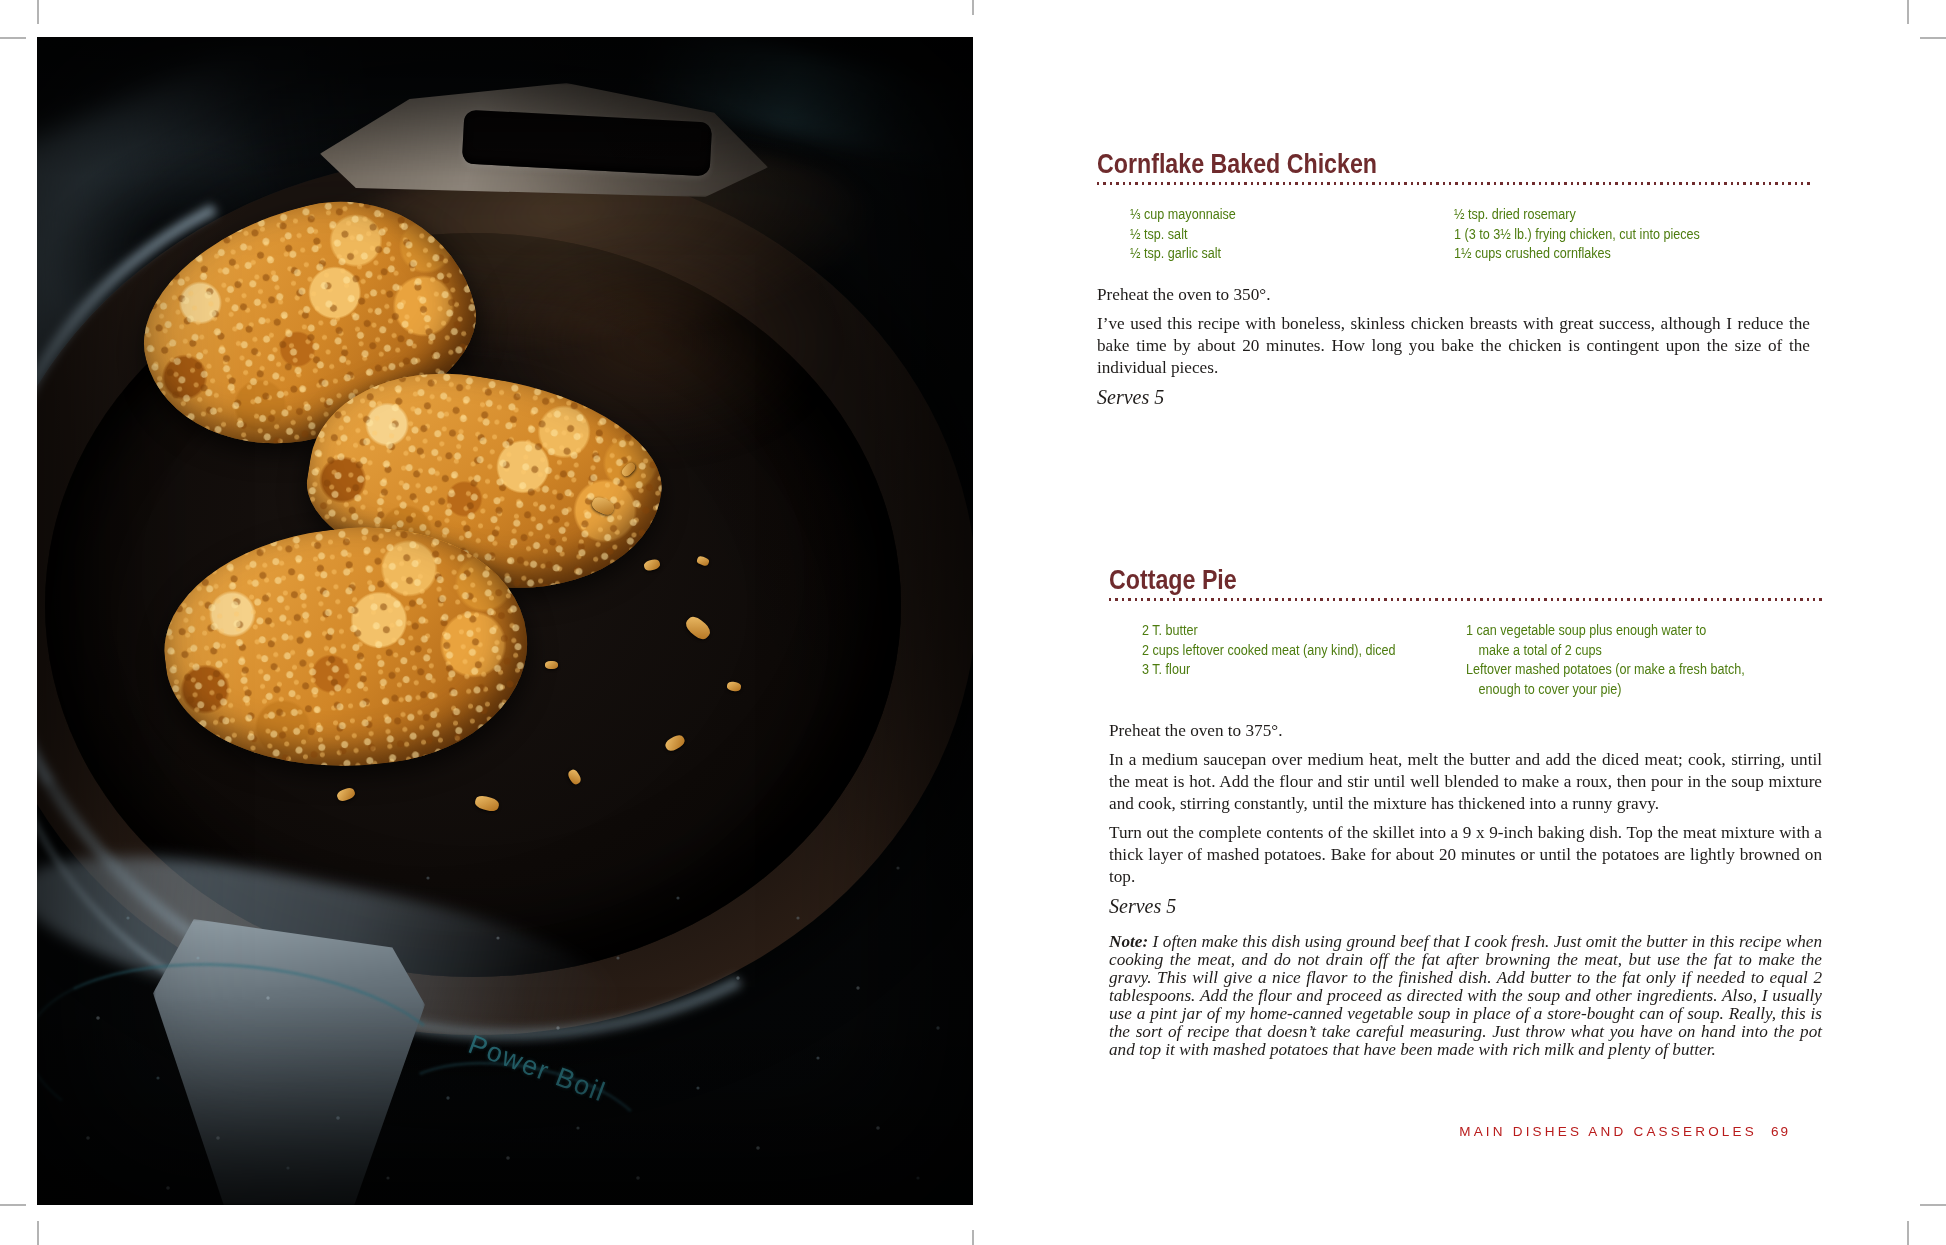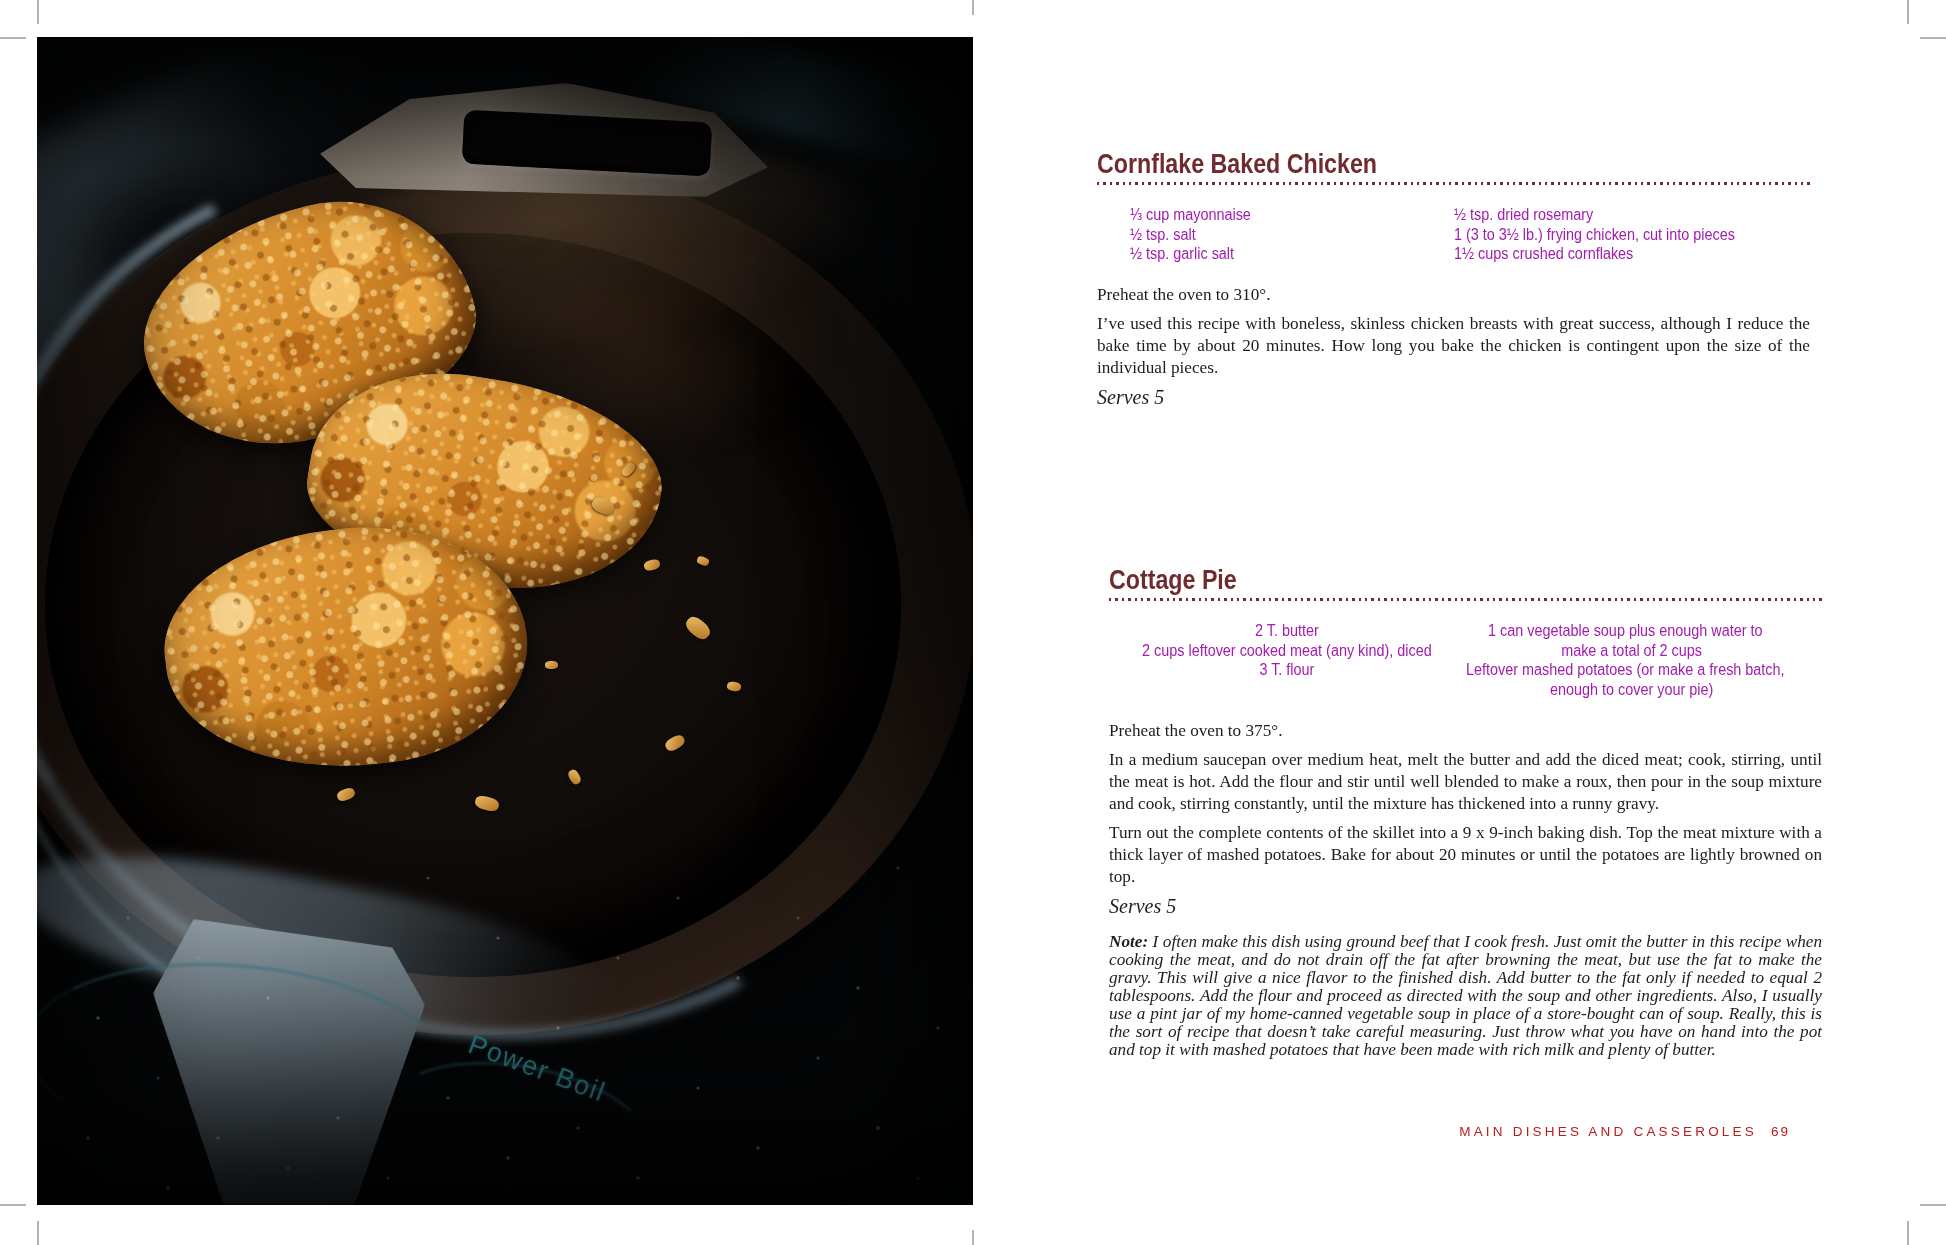--- a/index.html
+++ b/index.html
@@ -118,23 +118,23 @@
                linear-gradient(180deg,rgba(0,0,0,.55),transparent 12%,transparent 82%,rgba(0,0,0,.4));}
 
   
   .textcol{position:absolute;left:1097px;top:0;width:713px;height:1245px;color:#1f1c1a;}
   .rtitle{margin:0;font-family:"Liberation Sans",sans-serif;font-weight:bold;font-size:27px;line-height:28px;
     color:#6f2b2d;transform:scaleX(.86);transform-origin:0 50%;letter-spacing:0;}
   .sec1 .rtitle{margin-top:150px;}
   .rule{margin-top:4px;height:3px;
     background:repeating-linear-gradient(90deg,#6f2b2d 0,#6f2b2d 2.5px,transparent 2.5px,transparent 6.4px);}
   .ingredients{position:relative;margin-top:20px;font-family:"Liberation Sans",sans-serif;
-    font-size:16px;line-height:19.5px;color:#a21caf;}
+    font-size:14px;line-height:19.5px;color:#4d7c0f;}
   .ing-3{height:60px;}
-  .ing-4{height:80px;text-align:center;}
+  .ing-4{height:80px;}
   .icol{position:absolute;top:0;transform:scaleX(.9);transform-origin:0 0;white-space:nowrap;}
   .icol1{left:33px;}
   .icol2{left:357px;}
   .ing.cont{text-indent:14px;}
   .body{margin:7px 0 0 0;font-size:17.2px;line-height:22px;text-align:justify;}
   .body.first{margin-top:19px;}
   .serves{margin:7px 0 0 0;font-style:italic;font-size:20px;line-height:22px;}
   .note{font-style:italic;margin-top:16px;line-height:18px;}
   .note-label{font-weight:bold;}
   .sec2{position:absolute;left:12px;top:566px;width:713px;}
@@ -206,21 +206,21 @@
           <div class="ing">⅓ cup mayonnaise</div>
           <div class="ing">½ tsp. salt</div>
           <div class="ing">½ tsp. garlic salt</div>
         </div>
         <div class="icol icol2">
           <div class="ing">½ tsp. dried rosemary</div>
           <div class="ing">1 (3 to 3½ lb.) frying chicken, cut into pieces</div>
           <div class="ing">1½ cups crushed cornflakes</div>
         </div>
       </div>
-      <p class="body first">Preheat the oven to 310°.</p>
+      <p class="body first">Preheat the oven to 350°.</p>
       <p class="body">I’ve used this recipe with boneless, skinless chicken breasts with great success, although I reduce the bake time by about 20 minutes. How long you bake the chicken is contingent upon the size of the individual pieces.</p>
       <p class="serves">Serves 5</p>
     </section>
 
     <section class="sec2">
       <h2 class="rtitle">Cottage Pie</h2>
       <div class="rule"></div>
       <div class="ingredients ing-4">
         <div class="icol icol1">
           <div class="ing">2 T. butter</div>

